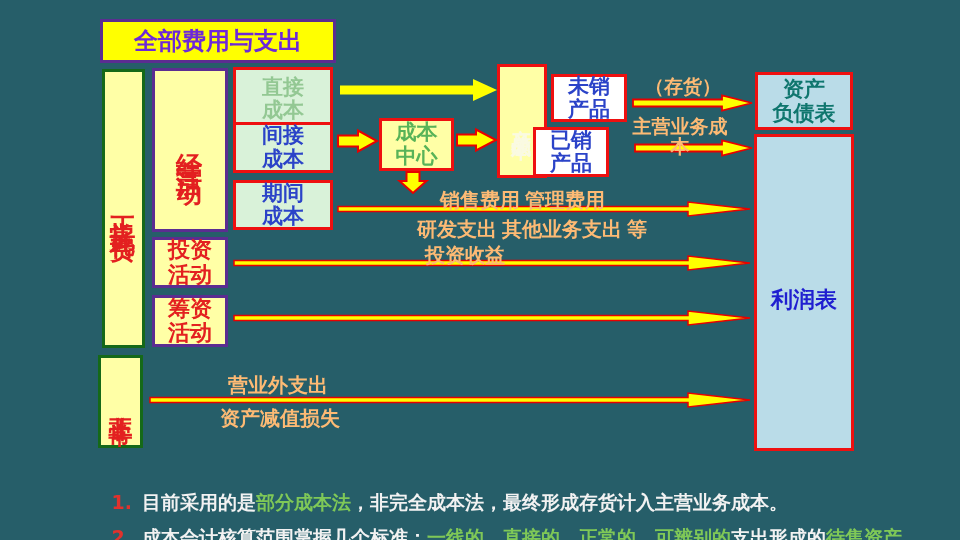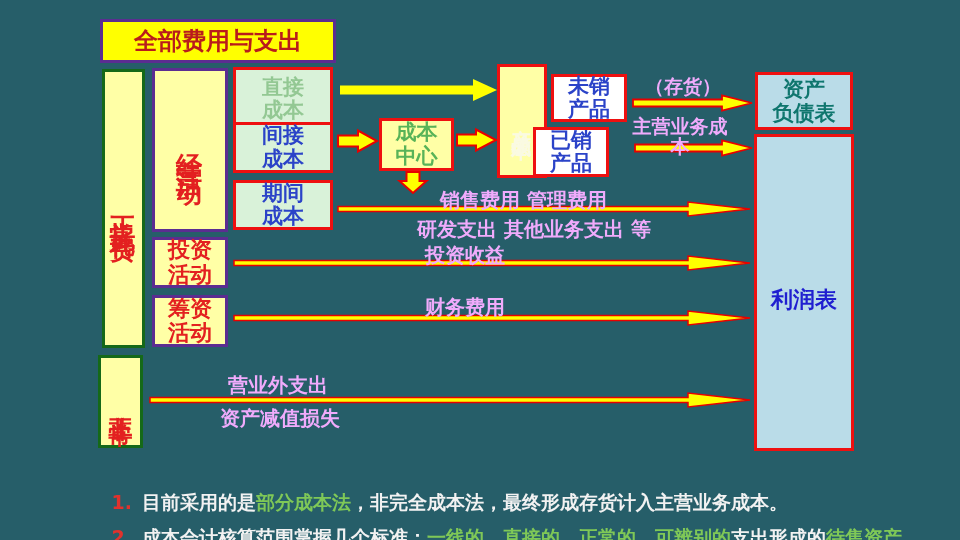--- a/index.html
+++ b/index.html
@@ -15,24 +15,24 @@
   .f-yellow{background:#FFFF00;}
   .f-paleyellow{background:#FFFFA6;}
   .f-ltgreen{background:#D9F2D9;}
   .f-white{background:#FFFFFF;}
   .f-ltblue{background:#BADCE8;}
   
   .t-red{color:#E32020;}
   .t-blue{color:#2B43C8;}
   .t-ltgreen{color:#93C893;}
   .t-green{color:#58B358;}
-  .t-cream{color:#b91c1c;}
+  .t-cream{color:#6d28d9;}
   .t-nearwhite{color:#FAFAE2;}
   .vert{writing-mode:vertical-rl;text-orientation:upright;}
-  .flabel{position:absolute;color:#f0abfc;font-weight:bold;white-space:pre;}
+  .flabel{position:absolute;color:#fdba74;font-weight:bold;white-space:pre;font-family:Liberation Serif, serif;}
   .notes-line{position:absolute;font-size:19px;font-weight:bold;white-space:pre;}
   .n-num{color:#E0322D;margin-right:10px;}
   .n-w{color:#F2F2F2;}
   .n-g{color:#7FC857;}
   svg{position:absolute;left:0;top:0;}
 </style>
 </head>
 <body>
 
 <div id="stage">
@@ -89,21 +89,20 @@
 
   <div class="abs box bd-red f-ltblue" style="left:754px;top:134px;width:100px;height:317px;align-items:flex-start;">
     <span style="color:#1F1FD0;font-size:22px;font-weight:bold;margin-top:148px;">利润表</span>
   </div>
 
   <div class="flabel" style="left:645px;top:74px;font-size:19px;">（存货）</div>
   <div class="flabel" style="left:630px;top:117px;width:100px;text-align:center;white-space:pre-line;font-size:19px;line-height:1.05;">主营业务成本</div>
   <div class="flabel" style="left:440px;top:187px;font-size:20px;">销售费用 管理费用</div>
   <div class="flabel" style="left:417px;top:216px;font-size:20px;">研发支出 其他业务支出 等</div>
   <div class="flabel" style="left:425px;top:242px;font-size:20px;">投资收益</div>
-  <div class="flabel" style="left:425px;top:294px;font-size:20px;">财务费用</div>
   <div class="flabel" style="left:228px;top:372px;font-size:20px;">营业外支出</div>
   <div class="flabel" style="left:220px;top:405px;font-size:20px;">资产减值损失</div>
 
   <div class="notes-line" style="left:85px;top:468px;">
     <span class="n-num">1.</span><span class="n-w">目前采用的是</span><span class="n-g">部分成本法</span><span class="n-w">，非完全成本法，最终形成存货计入主营业务成本。</span>
   </div>
   <div class="notes-line" style="left:85px;top:503px;">
     <span class="n-num">2.</span><span class="n-w">成本会计核算范围掌握几个标准：</span><span class="n-g">一线的、直接的、正常的、可辨别的</span><span class="n-w">支出形成的</span><span class="n-g">待售资产</span><span class="n-w">。</span>
   </div>
 

